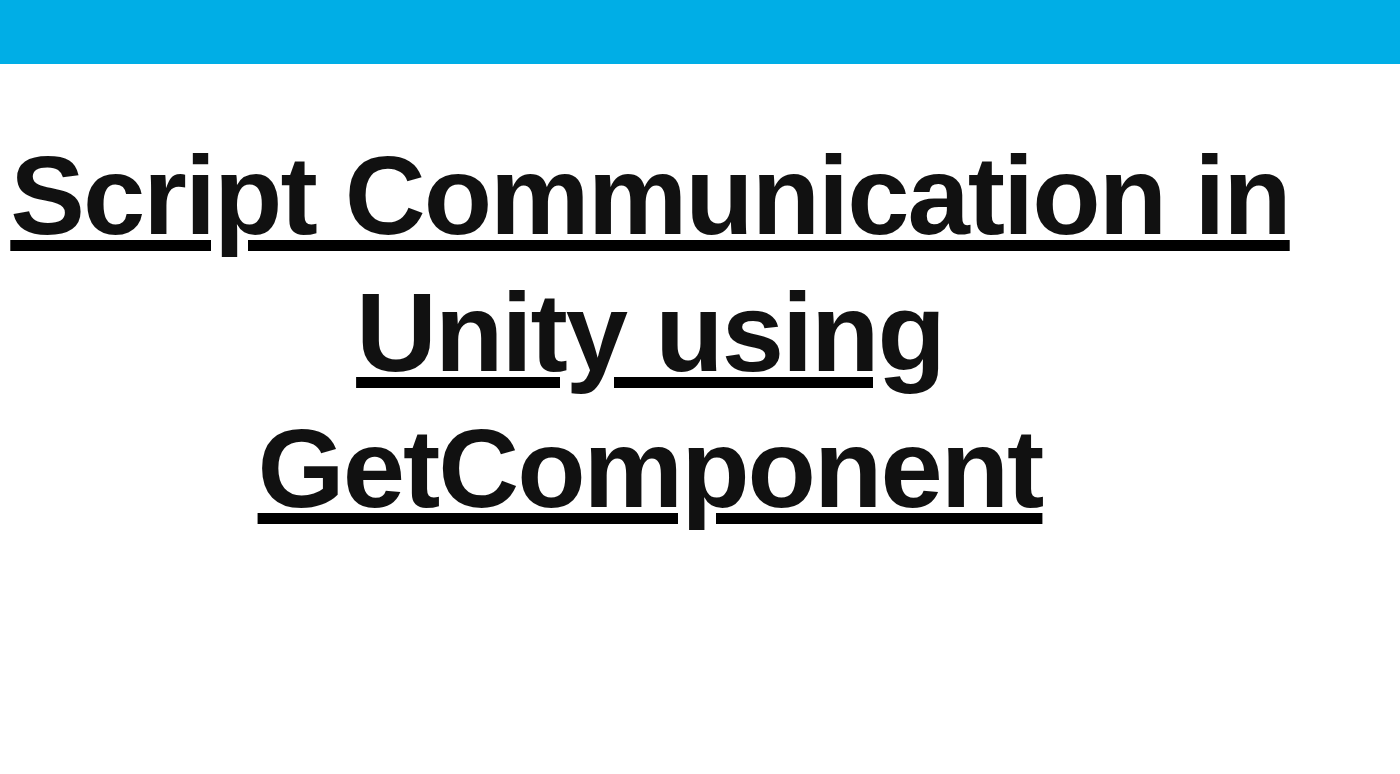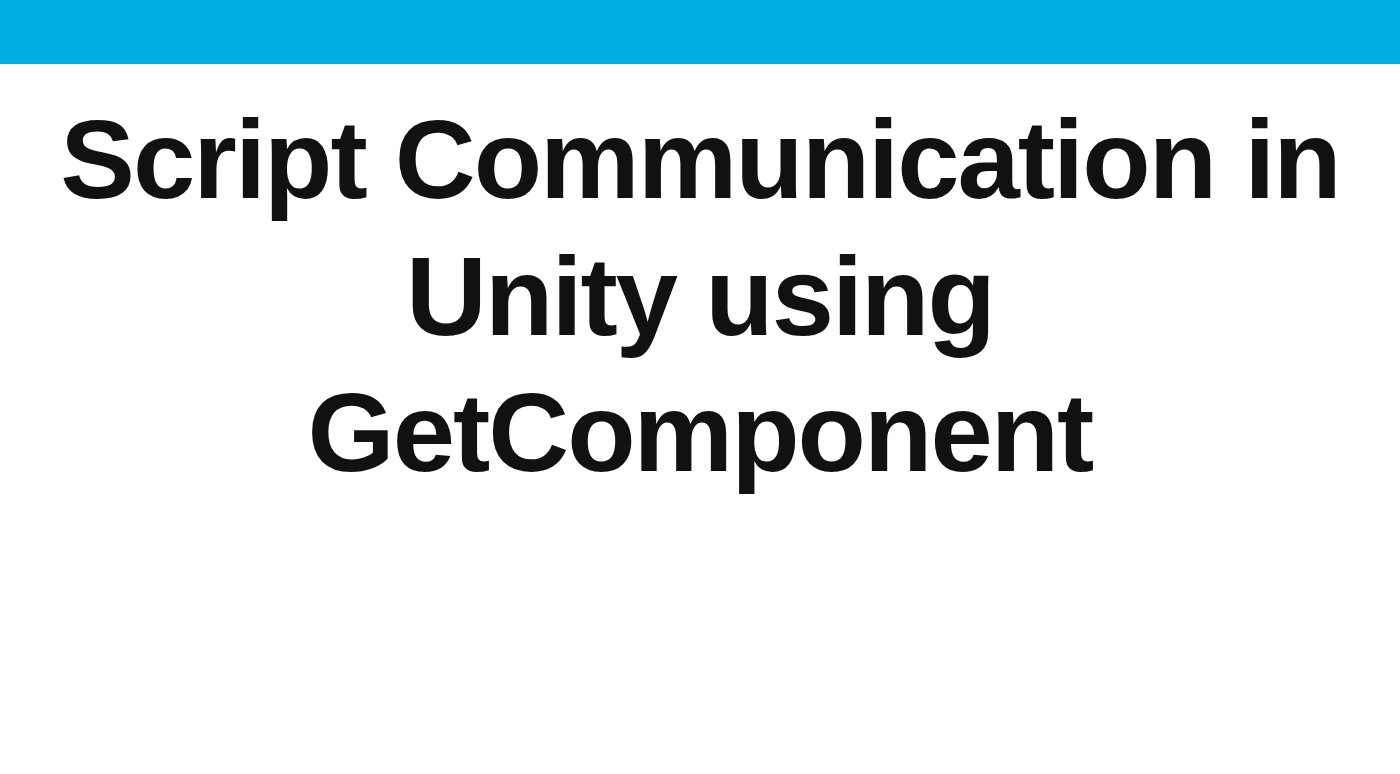--- a/index.html
+++ b/index.html
@@ -11,22 +11,22 @@
       overflow: hidden;
     }
     .top-bar {
       width: 100%;
       height: 64px;
       background: #00aee6;
     }
     .content {
       width: 100%;
       display: flex;
-      justify-content: center;
-      padding-top: 28px;
+      padding-top: 64px;
+      text-decoration: underline;
     }
     .slide-title {
       font-size: 112px;
       font-weight: 800;
       color: #111111;
       text-align: center;
       line-height: 1.22;
       letter-spacing: -2px;
       max-width: 1300px;
     }

